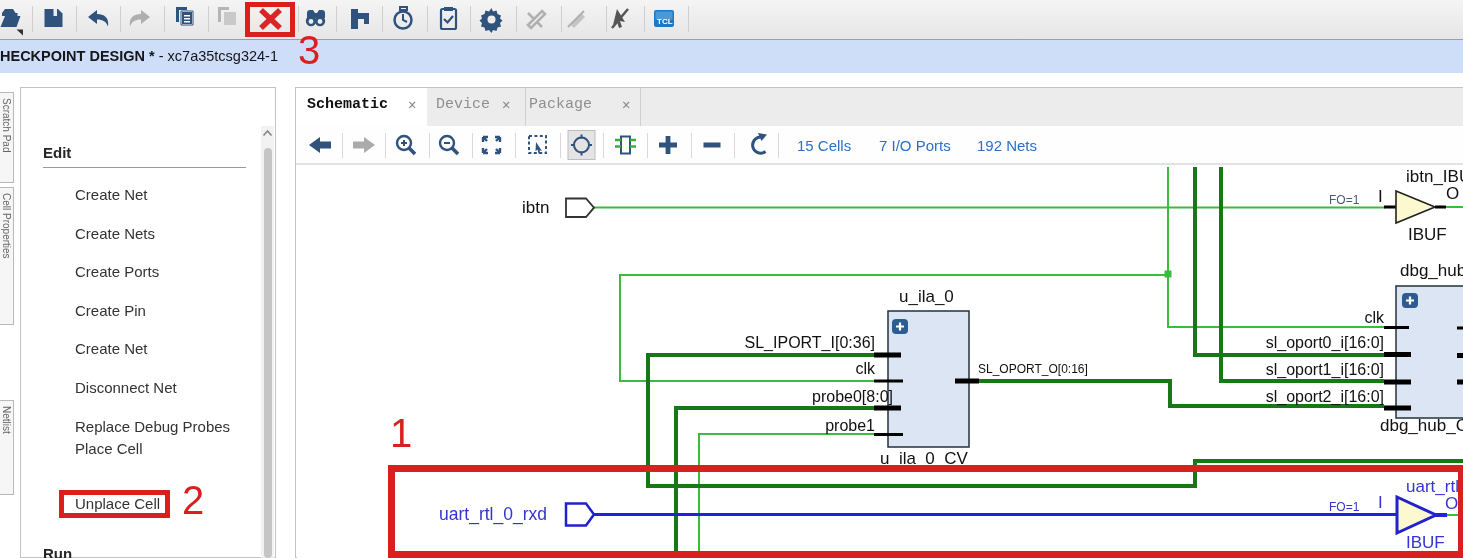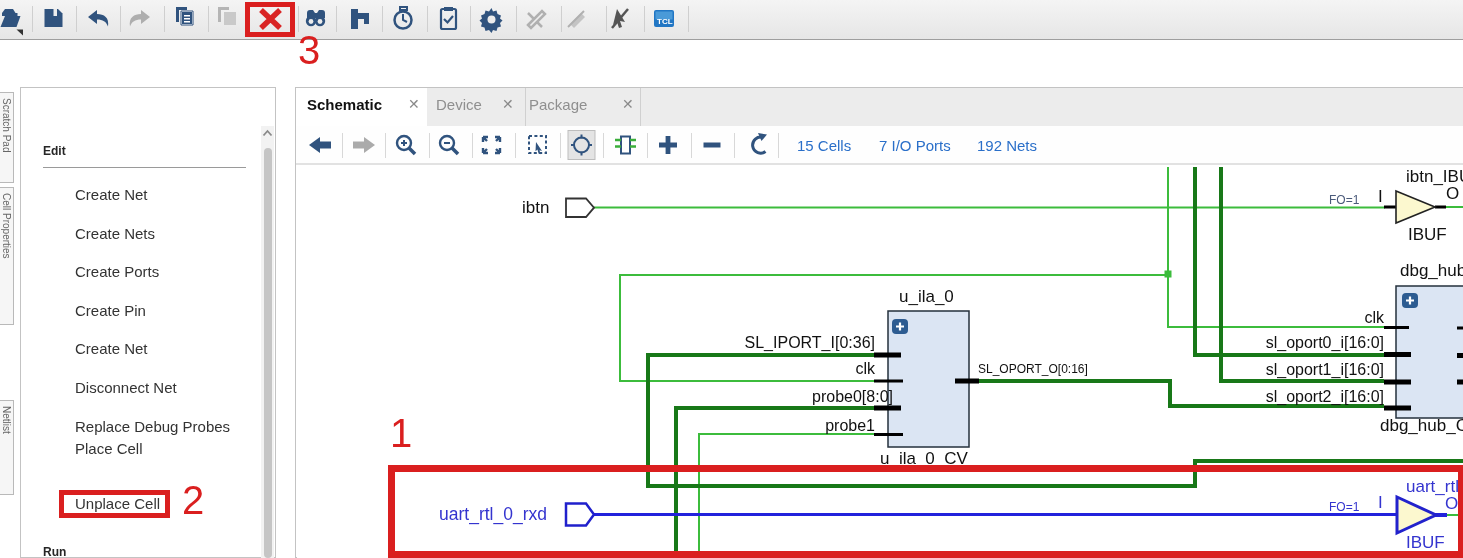--- a/index.html
+++ b/index.html
@@ -22,27 +22,27 @@
 .vtab span { position:absolute; font-size:10px; white-space:nowrap;
   transform:rotate(90deg); transform-origin:left top; left:11.5px; top:5px; color:#666;}
 
 #eco { position:absolute; left:20px; top:87px; width:256px; height:471px;
   background:#fff; border:1px solid #c3c3c3; }
 #ecohdr { position:absolute; left:0; top:0; width:254px; height:37px;
   background:#e9e9e9; border-bottom:1px solid #c9c9c9; }
 #ecohdr .title { position:absolute; left:11px; top:10px; font-size:15px; font-weight:bold; color:#262626; }
 #ecohdr .min { position:absolute; right:8px; top:18px; width:9px; height:3px; background:#7a7a7a; }
 .ecoitem { position:absolute; left:54px; font-size:15px; color:#333; white-space:nowrap; }
-.ecohead { position:absolute; left:22px; font-size:12px; font-weight:bold; color:#262626; }
+.ecohead { position:absolute; left:22px; font-size:15px; font-weight:bold; color:#262626; }
 #ecoscroll { position:absolute; right:1px; top:38px; width:13px; height:432px; background:#f2f2f2; }
 #ecothumb { position:absolute; left:2.5px; top:22px; width:8px; height:410px; background:#c5c5c5; border-radius:4px; }
 
 #schem { position:absolute; left:295px; top:87px; width:1168px; height:471px;
   background:#fff; border:1px solid #c3c3c3; border-right:none; }
-#schtabs { position:absolute; left:0; top:0; width:1167px; height:54px; background:#ececec; }
+#schtabs { position:absolute; left:0; top:0; width:1167px; height:54px; background:#ececec;font-family:Liberation Mono, monospace; }
 .tab { position:absolute; top:0; height:38px; font-size:15px; }
 .tabx { color:#8a8a8a; font-size:14px; }
 #schtb { position:absolute; left:0; top:38px; width:1167px; height:39px;
   background:#fefefe; border-bottom:2px solid #e2e2e2; }
 .sep2 { position:absolute; top:7px; width:1px; height:25px; background:#d8d8d8; }
 #canvas { position:absolute; left:1px; top:78px; width:1167px; height:392px;
   background:#fff; overflow:hidden; }
 
 #svgwrap { position:absolute; left:0; top:0; width:1463px; height:558px; pointer-events:none; }
 .lbl { position:absolute; font-size:12px; line-height:16px; color:#111; white-space:nowrap; }
@@ -119,20 +119,23 @@
       <path d="M568,27 l16,-16" stroke="#b0b0b0" stroke-width="2" fill="none"></path>
 
       <path d="M617,9 l8,13 -5,-1 2,6 -3,1 -2,-6 -4,3 z" fill="#555"></path>
       <path d="M612,28 l16,-19" stroke="#555" stroke-width="2.5" fill="none"></path>
 
       <rect x="654" y="10" width="20" height="17" rx="2" fill="#2176c4"></rect>
       <rect x="655.5" y="11.5" width="17" height="8" fill="#4a9ad8"></rect>
       <text x="657" y="24" font-size="8" fill="#fff" font-family="Liberation Sans,sans-serif" font-weight="bold">TCL</text>
     </g>
   </svg>
+  <div id="bluebar">
+    <span class="t"><b>HECKPOINT DESIGN *</b> - xc7a35tcsg324-1</span>
+  </div>
 
   <div class="vtab" style="top:92px; height:91px;">
       <span>Scratch Pad</span>
     </div>
   <div class="vtab" style="top:187px; height:138px;">
       <span>Cell Properties</span>
     </div>
   <div class="vtab" style="top:400px; height:95px;">
       <span>Netlist</span>
     </div>

